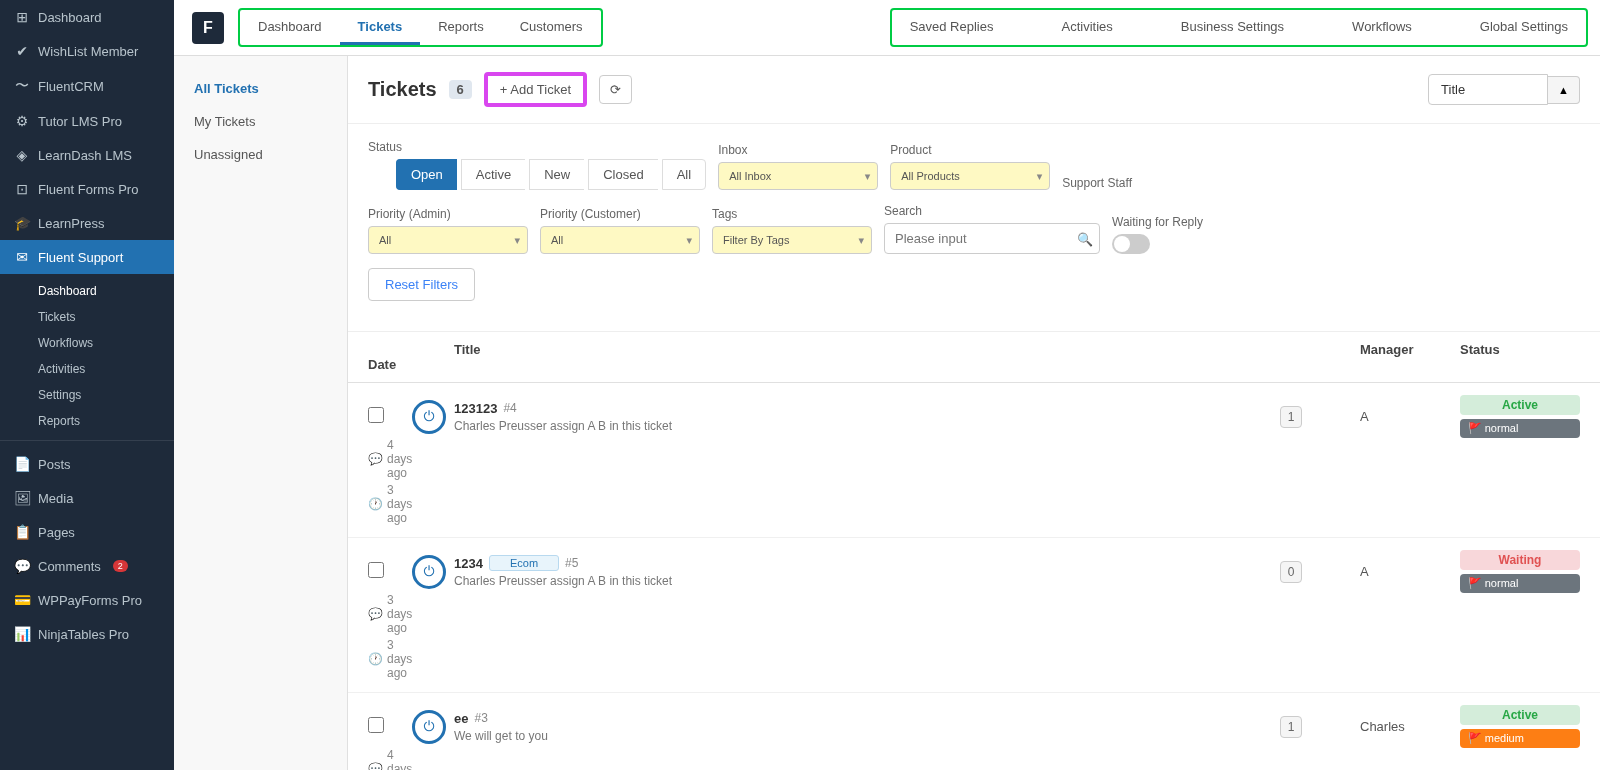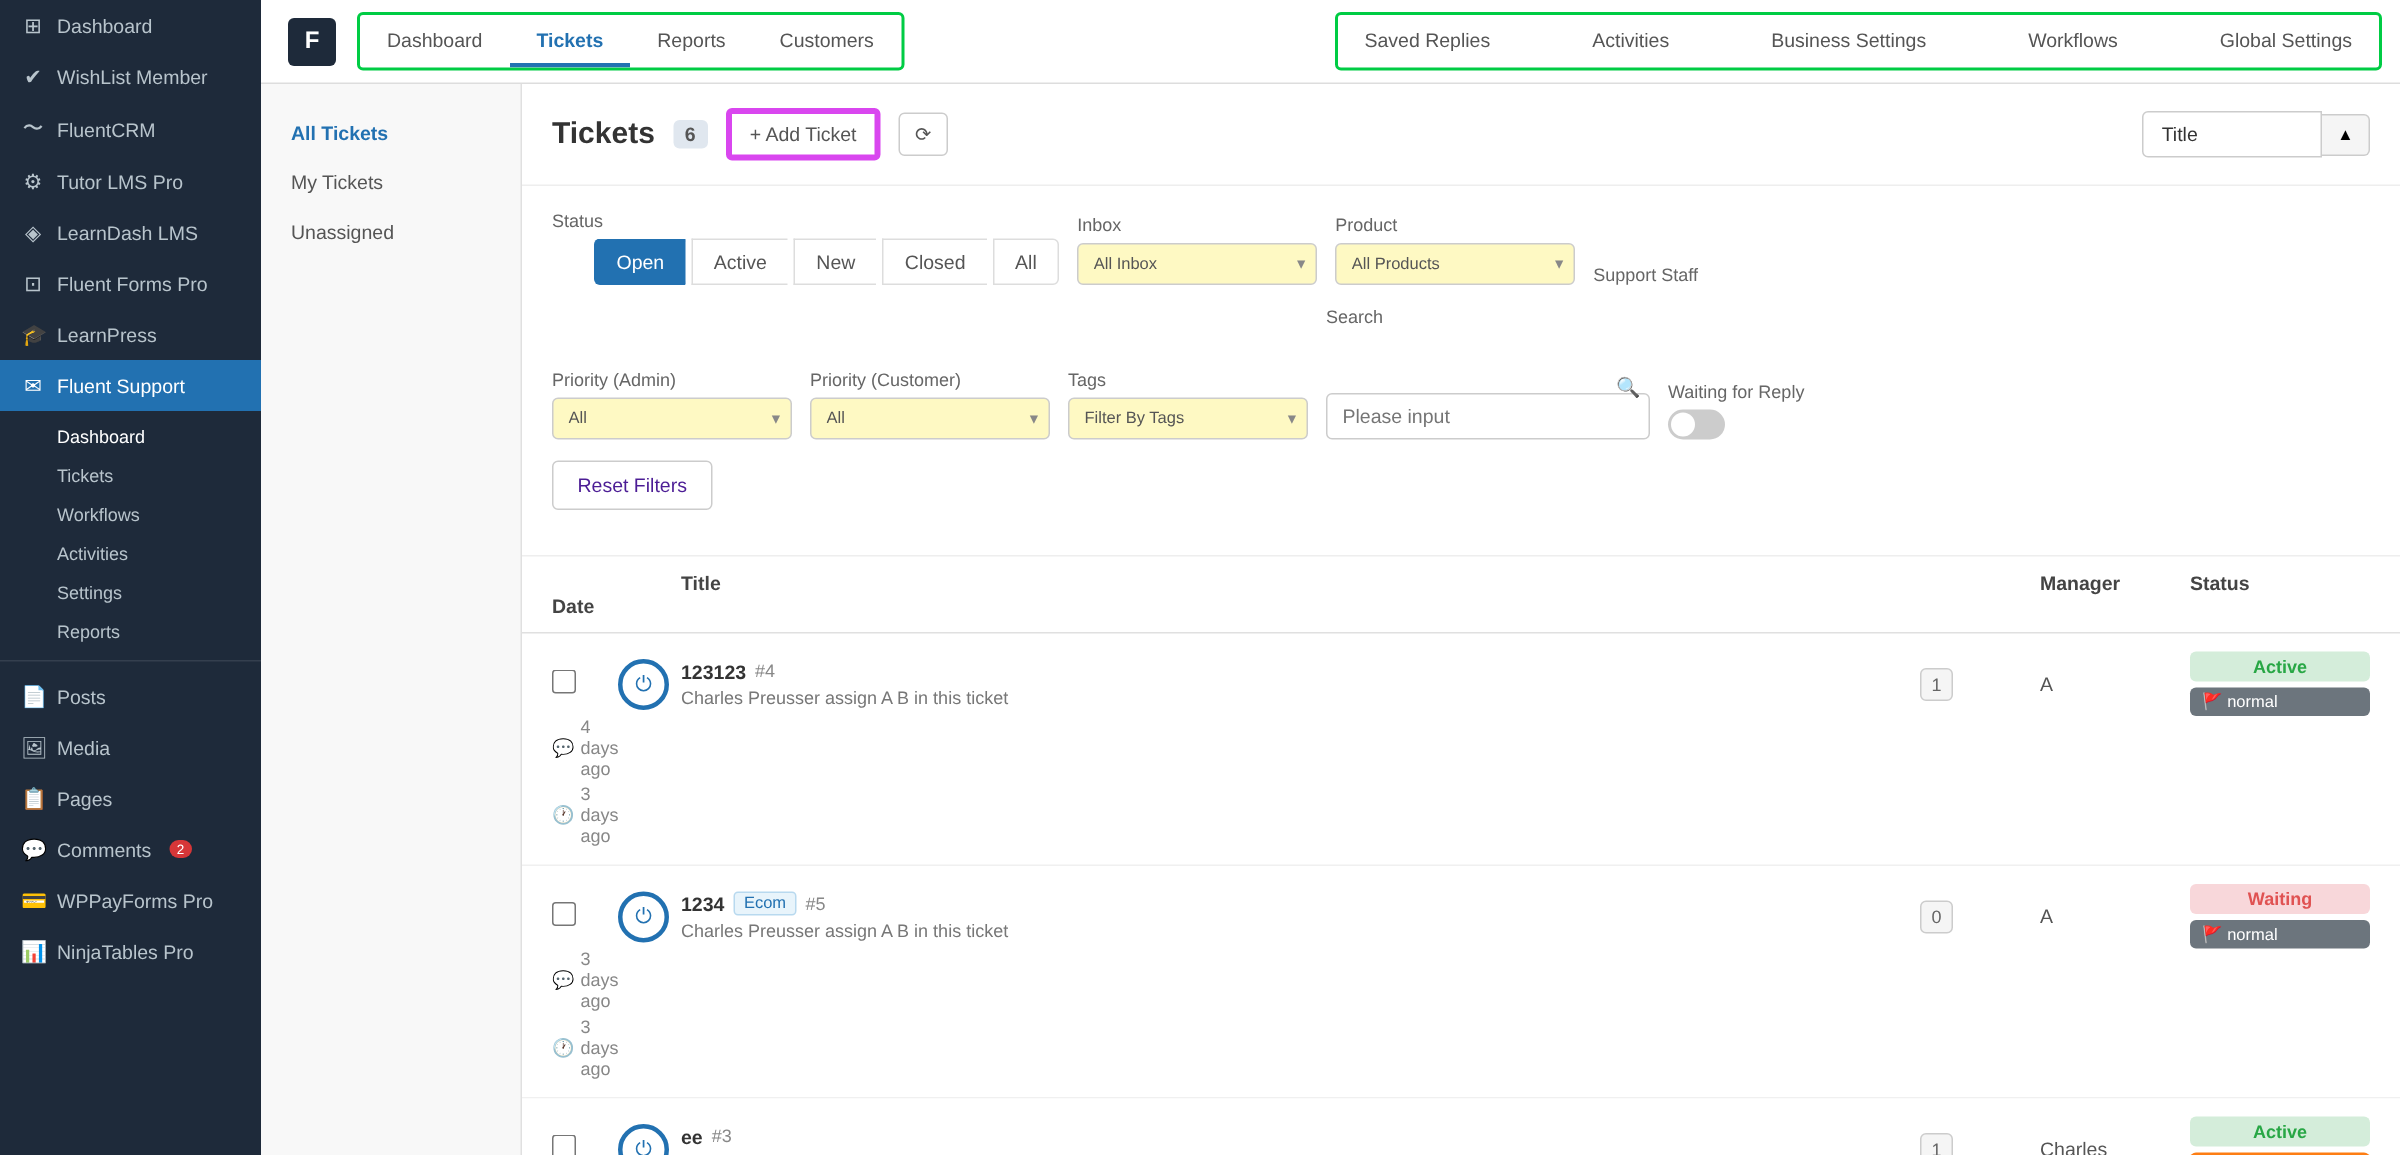--- a/index.html
+++ b/index.html
@@ -273,21 +273,20 @@
     .search-input-wrap {
       position: relative;
     }
     .search-input {
       border: 1px solid #ccc;
       border-radius: 4px;
       padding: 7px 28px 7px 10px;
       font-size: 13px;
       color: #555;
       min-width: 180px;
-      margin-top: 39px;
     }
     .search-icon-btn {
       position: absolute;
       right: 6px;
       top: 50%;
       transform: translateY(-50%);
       color: #aaa;
       pointer-events: none;
     }
     .toggle-wrap {
@@ -315,21 +314,21 @@
       transition: left 0.2s;
     }
     .waiting-label { font-size: 12px; color: #666; }
     .btn-reset {
       background: #fff;
       border: 1px solid #ccc;
       border-radius: 4px;
       padding: 8px 16px;
       cursor: pointer;
       font-size: 13px;
-      color: #4c1d95;
+      color: #3b82f6;
     }
 
     
     .tickets-table {
       flex: 1;
       overflow-y: auto;
     }
     .table-header {
       display: grid;
       grid-template-columns: 36px 50px 1fr 80px 100px 120px;
@@ -382,21 +381,21 @@
     .ticket-name {
       font-weight: 600;
       color: #333;
       font-size: 13px;
     }
     .ticket-tag {
       background: #e8f4fb;
       color: #2271b1;
       border: 1px solid #b8d9ef;
       border-radius: 3px;
-      padding: 1px 6px;
+      padding: 1px 20px;
       font-size: 11px;
     }
     .ticket-num {
       color: #888;
       font-size: 12px;
     }
     .ticket-desc {
       color: #777;
       font-size: 12px;
     }

